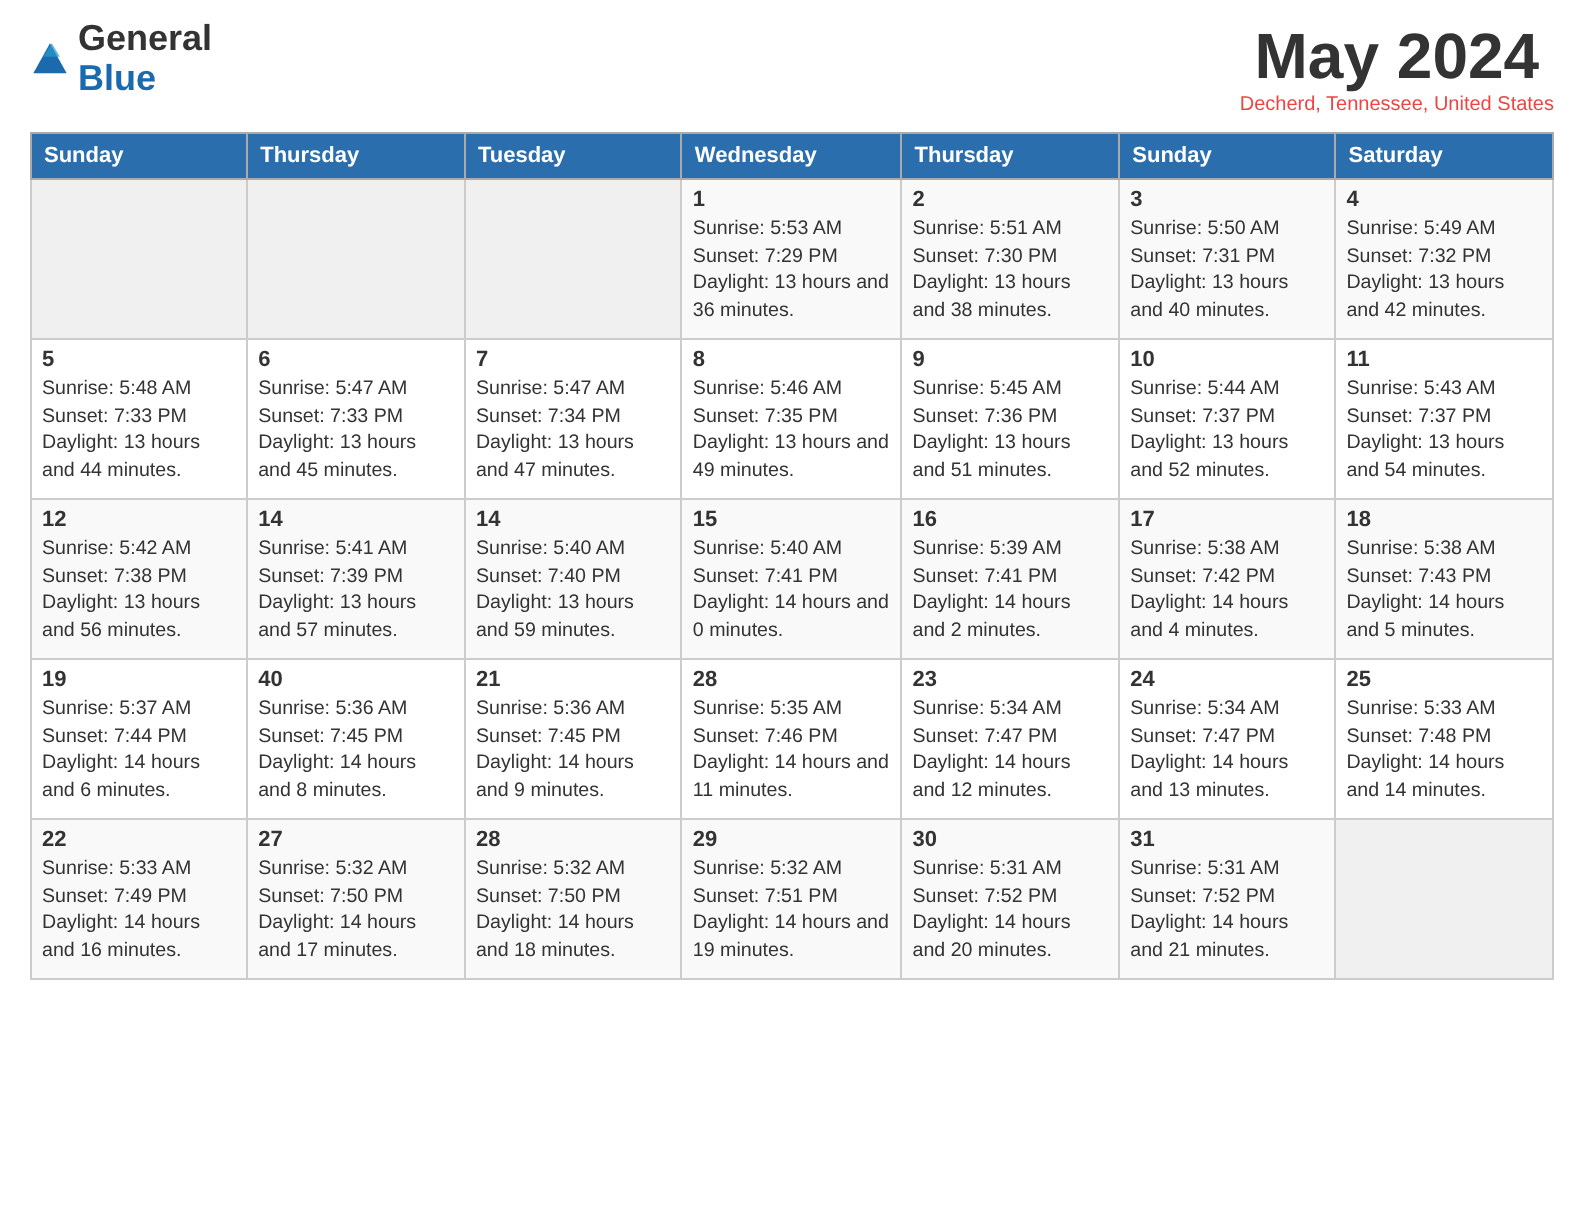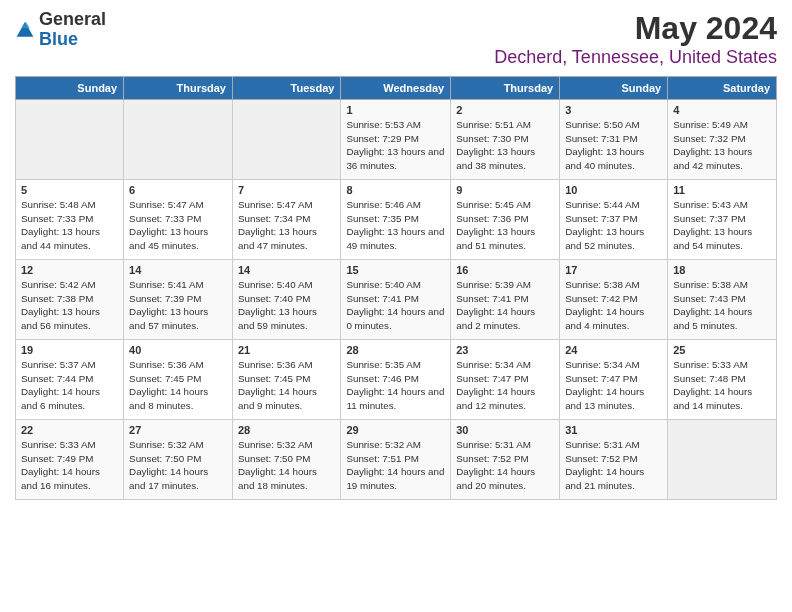--- a/index.html
+++ b/index.html
@@ -31,40 +31,40 @@
       font-weight: bold;
       line-height: 1.1;
     }
     .logo-general { color: #333; }
     .logo-blue { color: #1a6aad; }
     .logo-icon {
       width: 20px;
       height: 20px;
     }
     .title-block {
-      text-align: right;
+      text-align: center;
     }
     .month-title {
       font-size: 32px;
       font-weight: bold;
       color: #333;
     }
     .location {
-      font-size: 18px;
-      color: #701a75;
+      font-size: 10px;
+      color: #ef4444;
     }
     .calendar {
       width: 100%;
       border-collapse: collapse;
       font-size: 10.5px;
     }
     .calendar thead tr th {
       background-color: #2a6ead;
       color: #fff;
-      text-align: right;
+      text-align: left;
       padding: 5px 6px;
       font-size: 11px;
       font-weight: bold;
       border: 1px solid #aaa;
     }
     .calendar tbody tr td {
       border: 1px solid #ccc;
       vertical-align: top;
       padding: 4px 5px;
       width: 113px;

